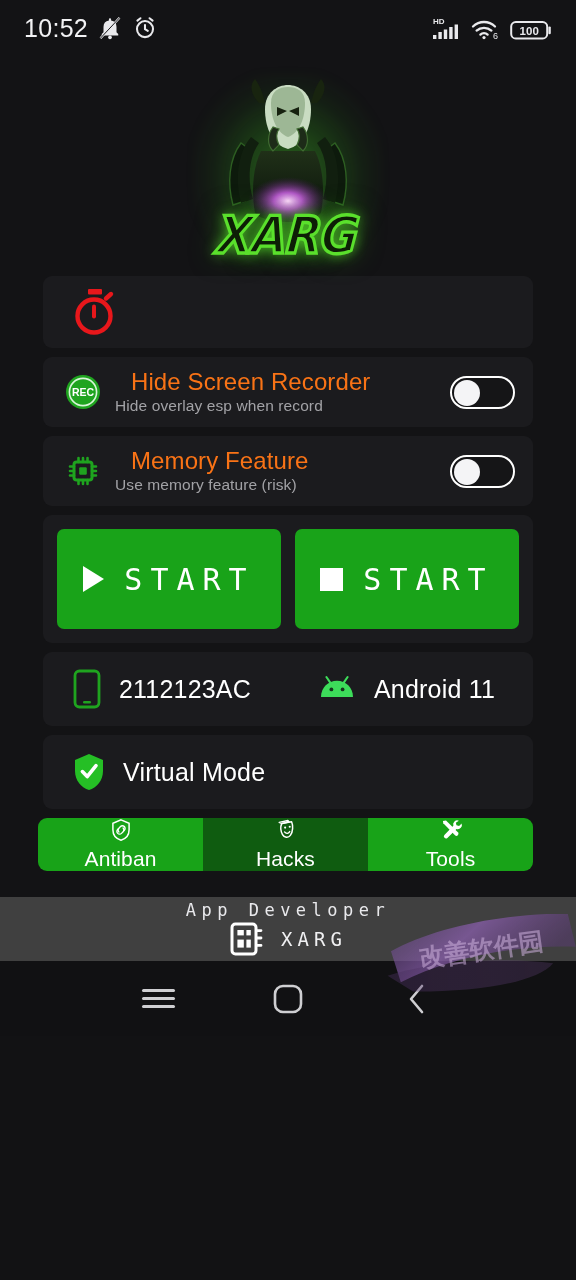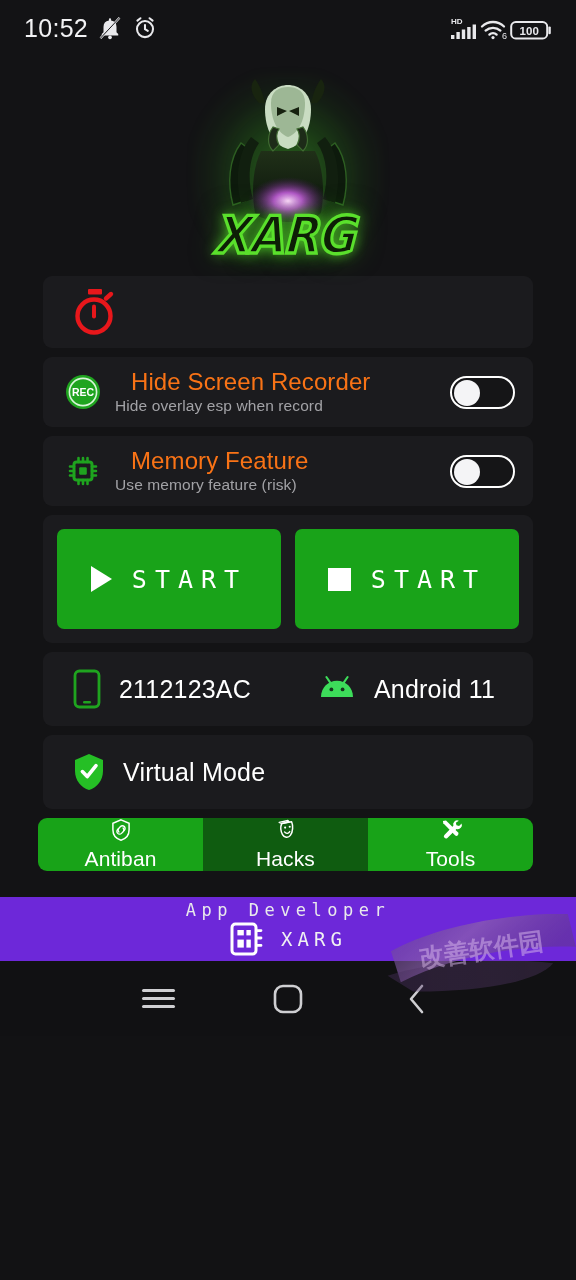--- a/index.html
+++ b/index.html
@@ -18,21 +18,21 @@
 
   
   .statusbar{
     height:56px; flex:0 0 56px;
     display:flex; align-items:center; justify-content:space-between;
     padding:0 22px 0 24px;
     color:#fff;
   }
   .sb-left{ display:flex; align-items:center; gap:9px; }
   .sb-time{ font-size:25px; font-weight:400; letter-spacing:.3px; color:#f2f2f4; }
-  .sb-right{ display:flex; align-items:flex-end; }
+  .sb-right{ display:flex; align-items:flex-end; gap:9px; }
   .icon-svg{ display:block; }
 
   
   .logo-wrap{
     flex:0 0 212px;
     display:flex; align-items:center; justify-content:center;
     margin-top:8px;
   }
   .logo{
     position:relative;
@@ -117,21 +117,21 @@
     flex:1; height:100px;
     background:#19a319;
     border:none; border-radius:7px;
     display:flex; align-items:center; justify-content:center;
     gap:20px;
     cursor:pointer;
   }
   .btn-label{
     color:#ffffff;
     font-family:"DejaVu Sans Mono", monospace;
-    font-size:25px;
+    font-size:30px;
     letter-spacing:8px;
     font-weight:400;
   }
   .tri{
     width:0;height:0;
     border-left:21px solid #fff;
     border-top:13px solid transparent;
     border-bottom:13px solid transparent;
   }
   .sq{ width:23px;height:23px;background:#fff; }
@@ -171,21 +171,21 @@
     gap:5px;
     cursor:pointer;
     background:#18a318;
   }
   .tab.dim{ background:#0f5c10; }
   .tab-label{ font-size:21px; color:#ffffff; letter-spacing:.1px; }
 
   
   .footer{
     margin-top:26px;
-    background:#6d28d9;
+    background:#404040;
     height:99px;
     display:flex; flex-direction:column;
     align-items:center; justify-content:center;
   }
   .footer-title{
     font-family:"DejaVu Sans Mono", monospace;
     font-size:17px; color:#e9e9ec;
     letter-spacing:5.5px;
   }
   .footer-dev{ display:flex; align-items:center; gap:16px; }

